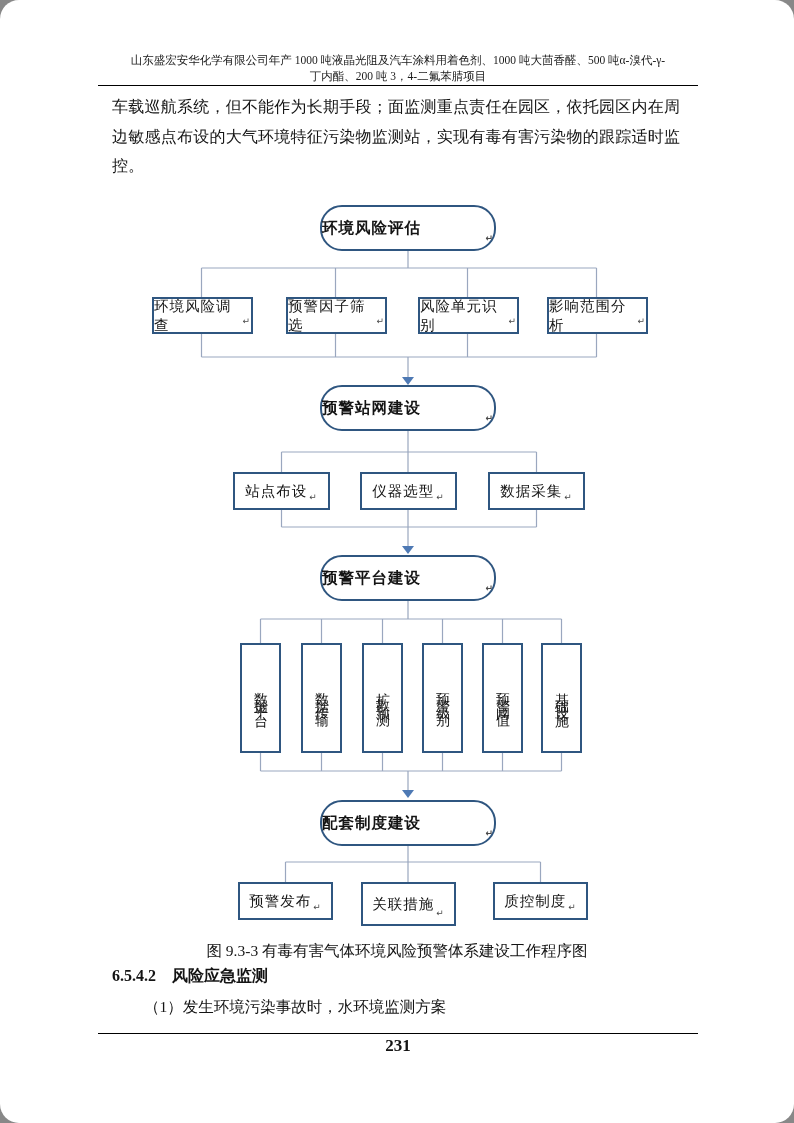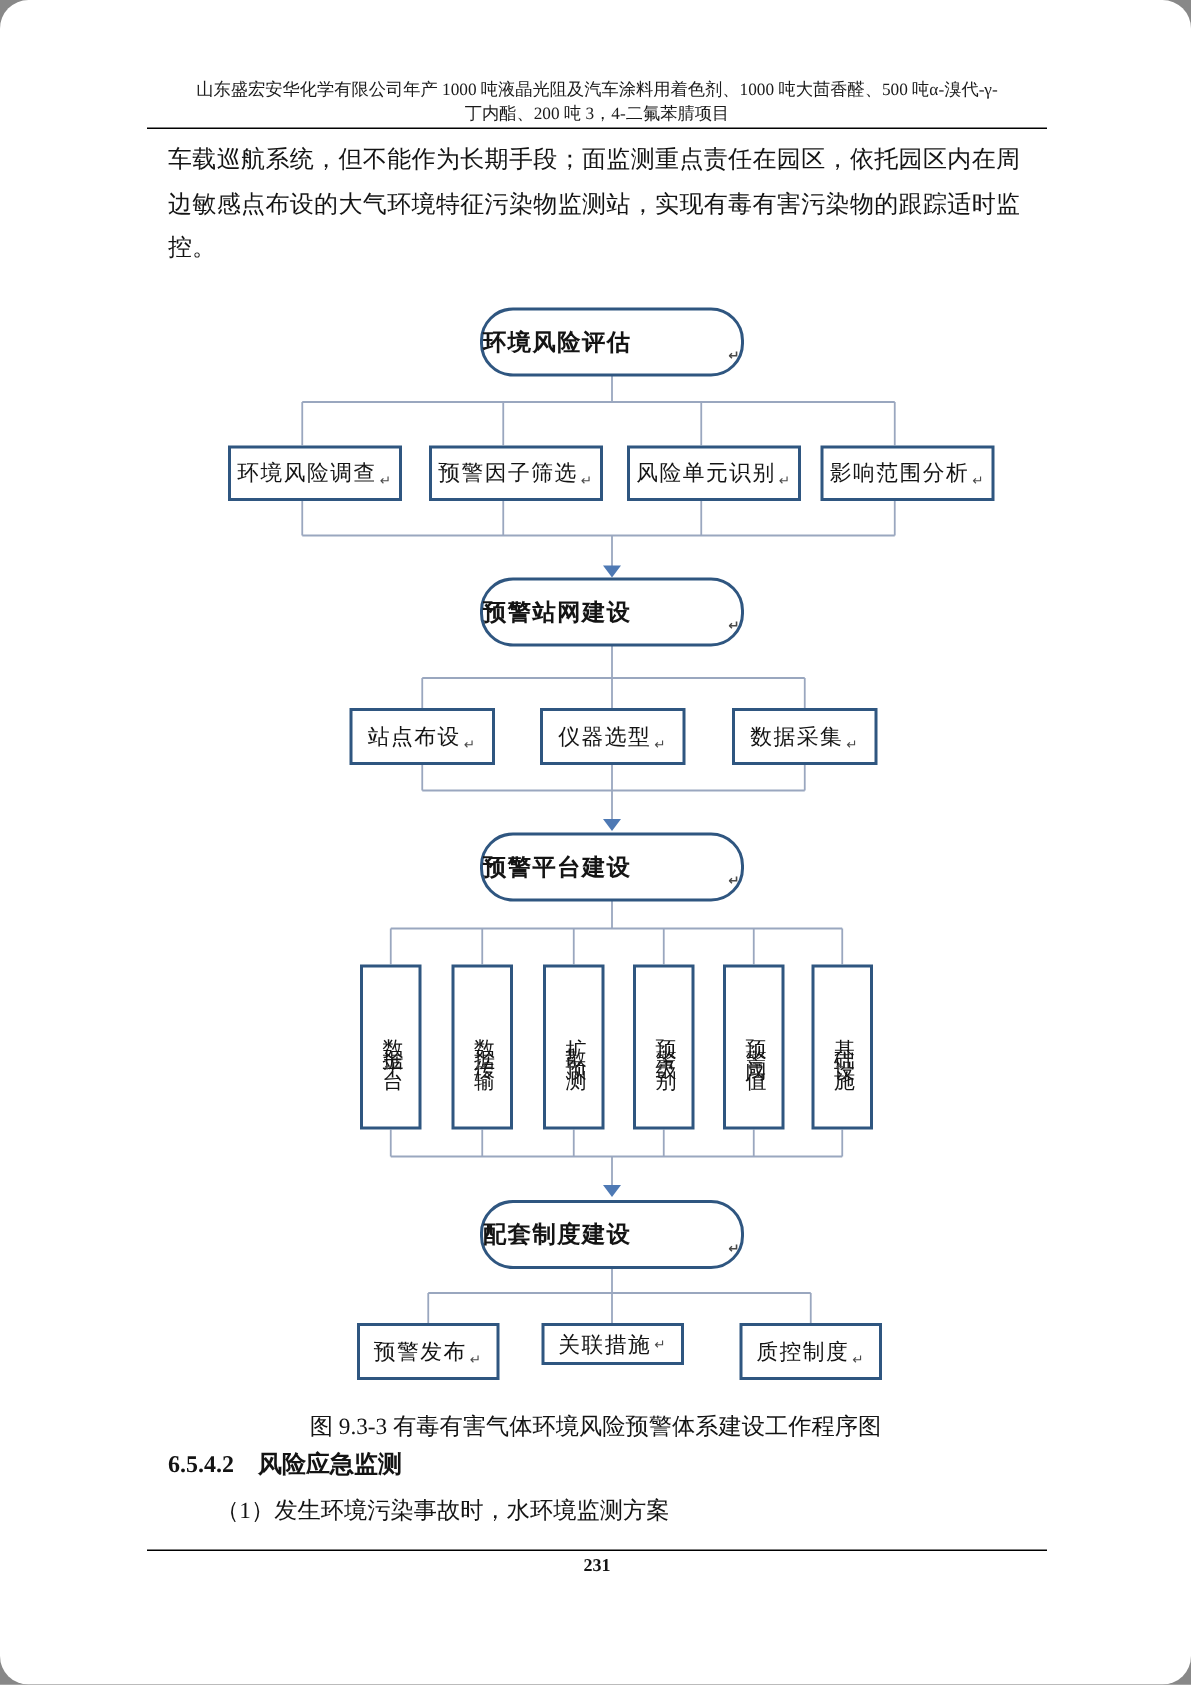--- a/index.html
+++ b/index.html
@@ -24,38 +24,38 @@
   .ellipse {
     width:176px; height:46px; border:2.5px solid #2f5680; border-radius:22px;
     background:#fff; display:flex; align-items:center; justify-content:space-between;
     font-weight:bold; font-size:15.5px; letter-spacing:1px;
   }
   .fbox {
     border:2.5px solid #2f5680; background:#fff;
     display:flex; align-items:center; justify-content:center;
     font-size:14.5px; letter-spacing:1px;
   }
-  .hbox { width:116px; height:37px; }
+  .hbox { width:101px; height:37px; }
   .vbox { width:41px; height:110px; flex-direction:column; padding-top:2px; }
   .vbox .lbl { writing-mode:vertical-rl; text-orientation:upright;
     letter-spacing:7px; font-size:14px; line-height:20px; }
   .ret { font-size:9px; color:#4a4a4a; font-family:"DejaVu Sans",sans-serif; }
   .ellipse .ret, .hbox .ret { margin-left:2px; align-self:flex-end; margin-bottom:6px; }
   .vbox .ret { margin-top:-2px; }
 
   svg.connectors { left:0; top:0; pointer-events:none; }
 
   
   .fig-caption { top:941px; left:40px; width:714px; text-align:center; font-size:15.5px; }
   .sec-heading { top:966px; left:112px; font-size:16px; font-weight:bold; }
   .sec-heading .num { margin-right:16px; }
   .list-line { top:997px; left:144px; font-size:15.5px; }
   .footer-rule { top:1033px; left:98px; width:600px; height:0; border-top:1.5px solid #000; }
   .page-num { top:1036px; left:98px; width:600px; text-align:center;
-    font-size:12px; font-weight:bold; }
+    font-size:17px; font-weight:bold; }
 </style>
 </head>
 <body>
 
 <div class="page">
 
   <div class="abs doc-header">
     <div>山东盛宏安华化学有限公司年产 1000 吨液晶光阻及汽车涂料用着色剂、1000 吨大茴香醛、500 吨α-溴代-γ-</div>
     <div>丁内酯、200 吨 3，4-二氟苯腈项目</div>
   </div>
@@ -155,21 +155,21 @@
   </div>
 
   <div class="abs ellipse" style="left:320px;top:800px">
     <span class="lbl">配套制度建设</span>
       <span class="ret">↵</span>
   </div>
   <div class="abs fbox hbox" style="left:238px;top:882px;width:95px;height:38px">
     <span class="lbl">预警发布</span>
       <span class="ret">↵</span>
   </div>
-  <div class="abs fbox hbox" style="left:361px;top:882px;width:95px;height:28px">
+  <div class="abs fbox hbox" style="left:361px;top:882px;width:95px;height:44px">
     <span class="lbl">关联措施</span>
       <span class="ret">↵</span>
   </div>
   <div class="abs fbox hbox" style="left:493px;top:882px;width:95px;height:38px">
     <span class="lbl">质控制度</span>
       <span class="ret">↵</span>
   </div>
 
   <div class="abs fig-caption">图 9.3-3 有毒有害气体环境风险预警体系建设工作程序图</div>
   <div class="abs sec-heading">

